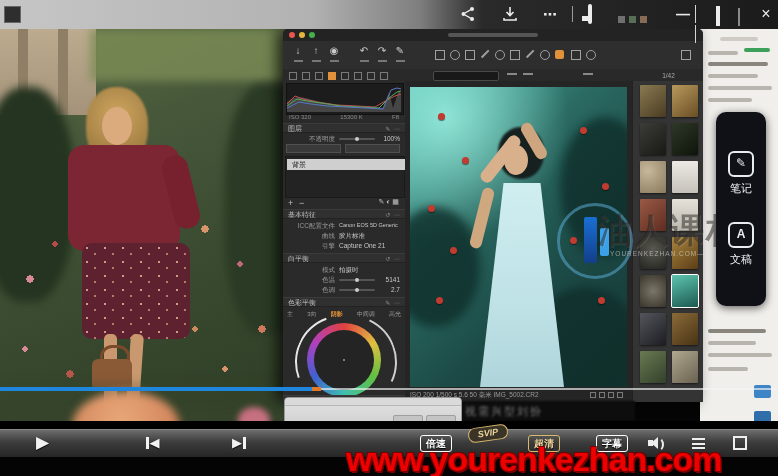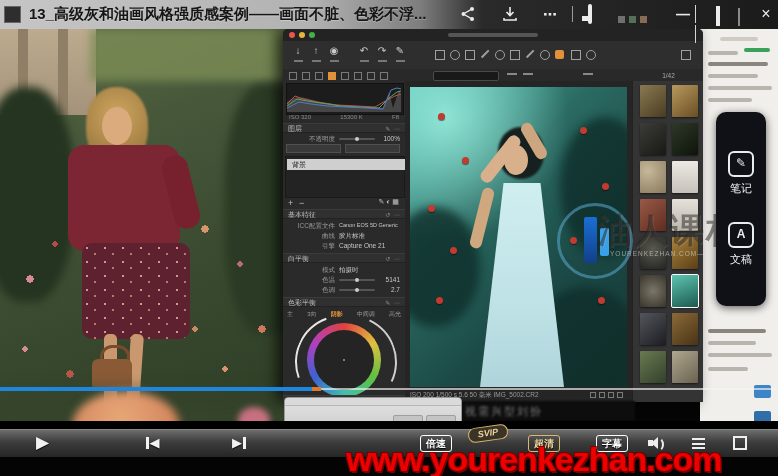--- a/index.html
+++ b/index.html
@@ -515,21 +515,20 @@
         <i class="c4i"></i>
       </span>
   </div>
   <span class="svip">SVIP</span>
 
   <div class="abs bottomblack"></div>
   <div class="abs sitewm">www.yourenkezhan.com</div>
 
   <div class="abs titlebar">
     <span class="appicon"></span>
-    <span class="vtitle">13_高级灰和油画风格强质感案例——画面不脏、色彩不浮...</span>
     <span class="tb-ic" style="left:458px;width:20px">
       <svg width="16" height="16" viewBox="0 0 16 16">
           <circle cx="12" cy="3" r="2" fill="#ececec"></circle>
           <circle cx="3.5" cy="8" r="2" fill="#ececec"></circle>
           <circle cx="12" cy="13" r="2" fill="#ececec"></circle>
           <path d="M5 7 L10.5 3.8 M5 9 L10.5 12.2" stroke="#ececec" stroke-width="1.4"></path>
         </svg>
     </span>
     <span class="tb-ic" style="left:500px;width:20px">
       <svg width="16" height="16" viewBox="0 0 16 16">

